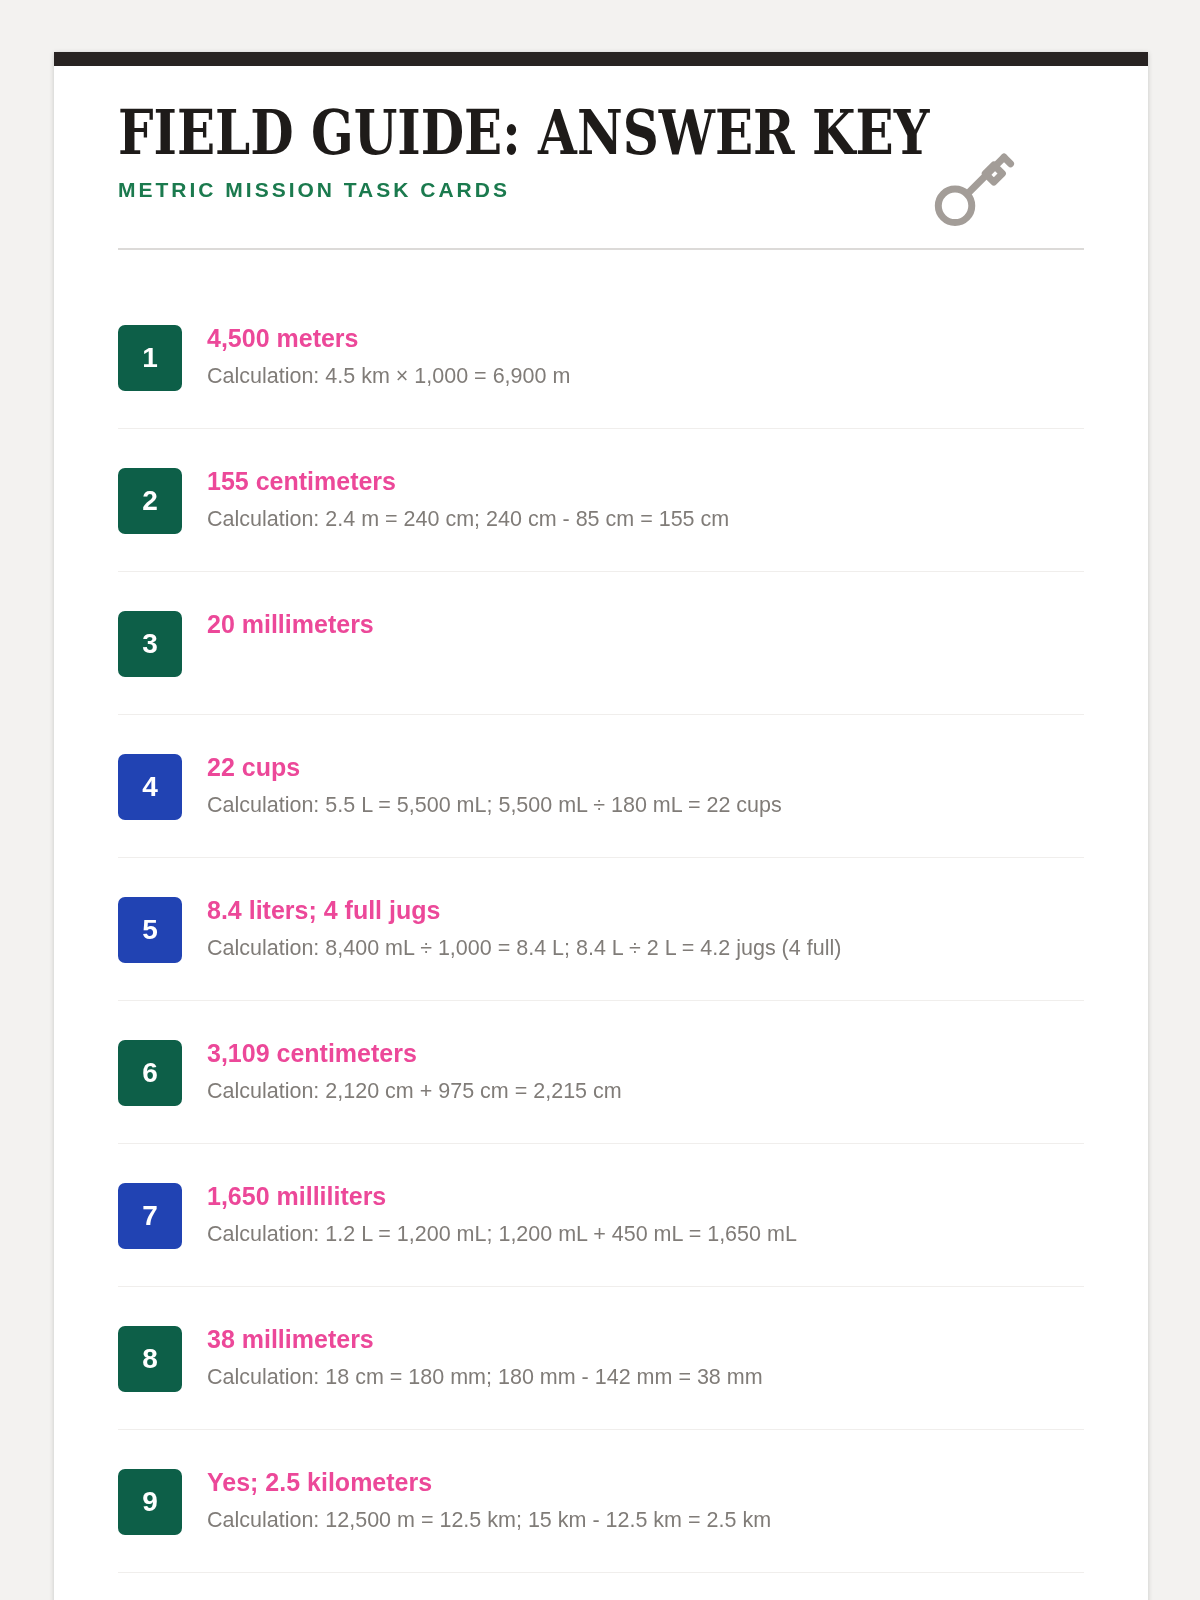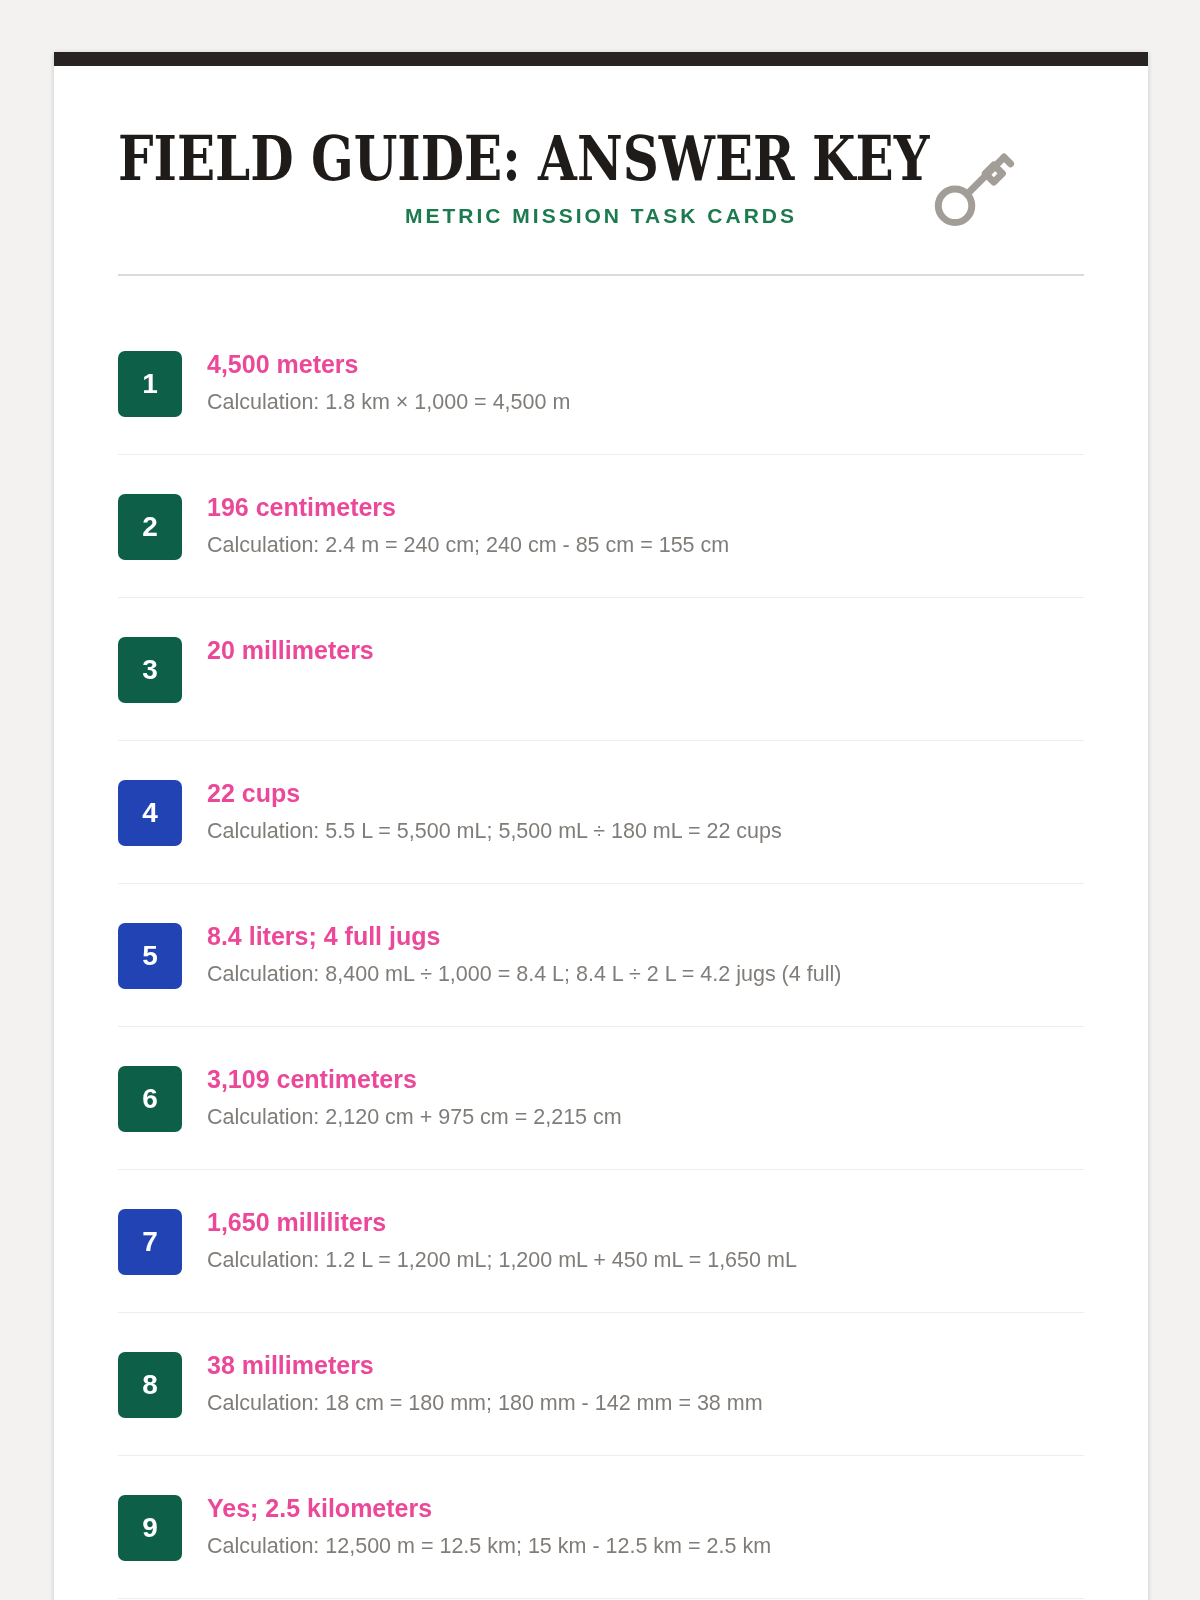--- a/index.html
+++ b/index.html
@@ -23,21 +23,21 @@
     height: 1800px;
     background: #ffffff;
     border-top: 14px solid #282322;
     box-shadow: 0 1px 5px rgba(0,0,0,0.18);
     box-sizing: border-box;
   }
   .card-inner {
     padding: 0 64px;
   }
   .doc-header {
-    padding-top: 62px;
+    padding-top: 36px;
     position: relative;
   }
   .doc-title {
     margin: 0;
     font-family: "DejaVu Serif", serif;
     font-weight: 700;
     font-size: 61px;
     line-height: 1.0;
     color: #1e1b19;
     letter-spacing: 0px;
@@ -45,21 +45,20 @@
     transform-origin: left center;
     white-space: nowrap;
   }
   .doc-subtitle {
     margin: 0;
     margin-top: 15px;
     font-size: 21px;
     font-weight: 700;
     letter-spacing: 3px;
     color: #1b7a4e;
-    text-align: center;
   }
   .key-icon-wrap {
     position: absolute;
     right: 62px;
     top: 72px;
     width: 98px;
     height: 98px;
   }
   .header-rule {
     margin-top: 46px;
@@ -126,28 +125,28 @@
       </div>
       <div class="header-rule"></div>
     </div>
 
     <div class="answer-list">
 
       <div class="answer-row">
         <div class="num-badge" data-color="green">1</div>
         <div class="answer-body">
           <div class="answer-text">4,500 meters</div>
-          <div class="calc-text">Calculation: 1.8 km × 1,000 = 4,500 m</div>
+          <div class="calc-text">Calculation: 4.5 km × 1,000 = 6,900 m</div>
         </div>
       </div>
 
       <div class="answer-row">
         <div class="num-badge" data-color="green">2</div>
         <div class="answer-body">
-          <div class="answer-text">196 centimeters</div>
+          <div class="answer-text">155 centimeters</div>
           <div class="calc-text">Calculation: 2.4 m = 240 cm; 240 cm - 85 cm = 155 cm</div>
         </div>
       </div>
 
       <div class="answer-row">
         <div class="num-badge" data-color="green">3</div>
         <div class="answer-body">
           <div class="answer-text">20 millimeters</div>
         </div>
       </div>

